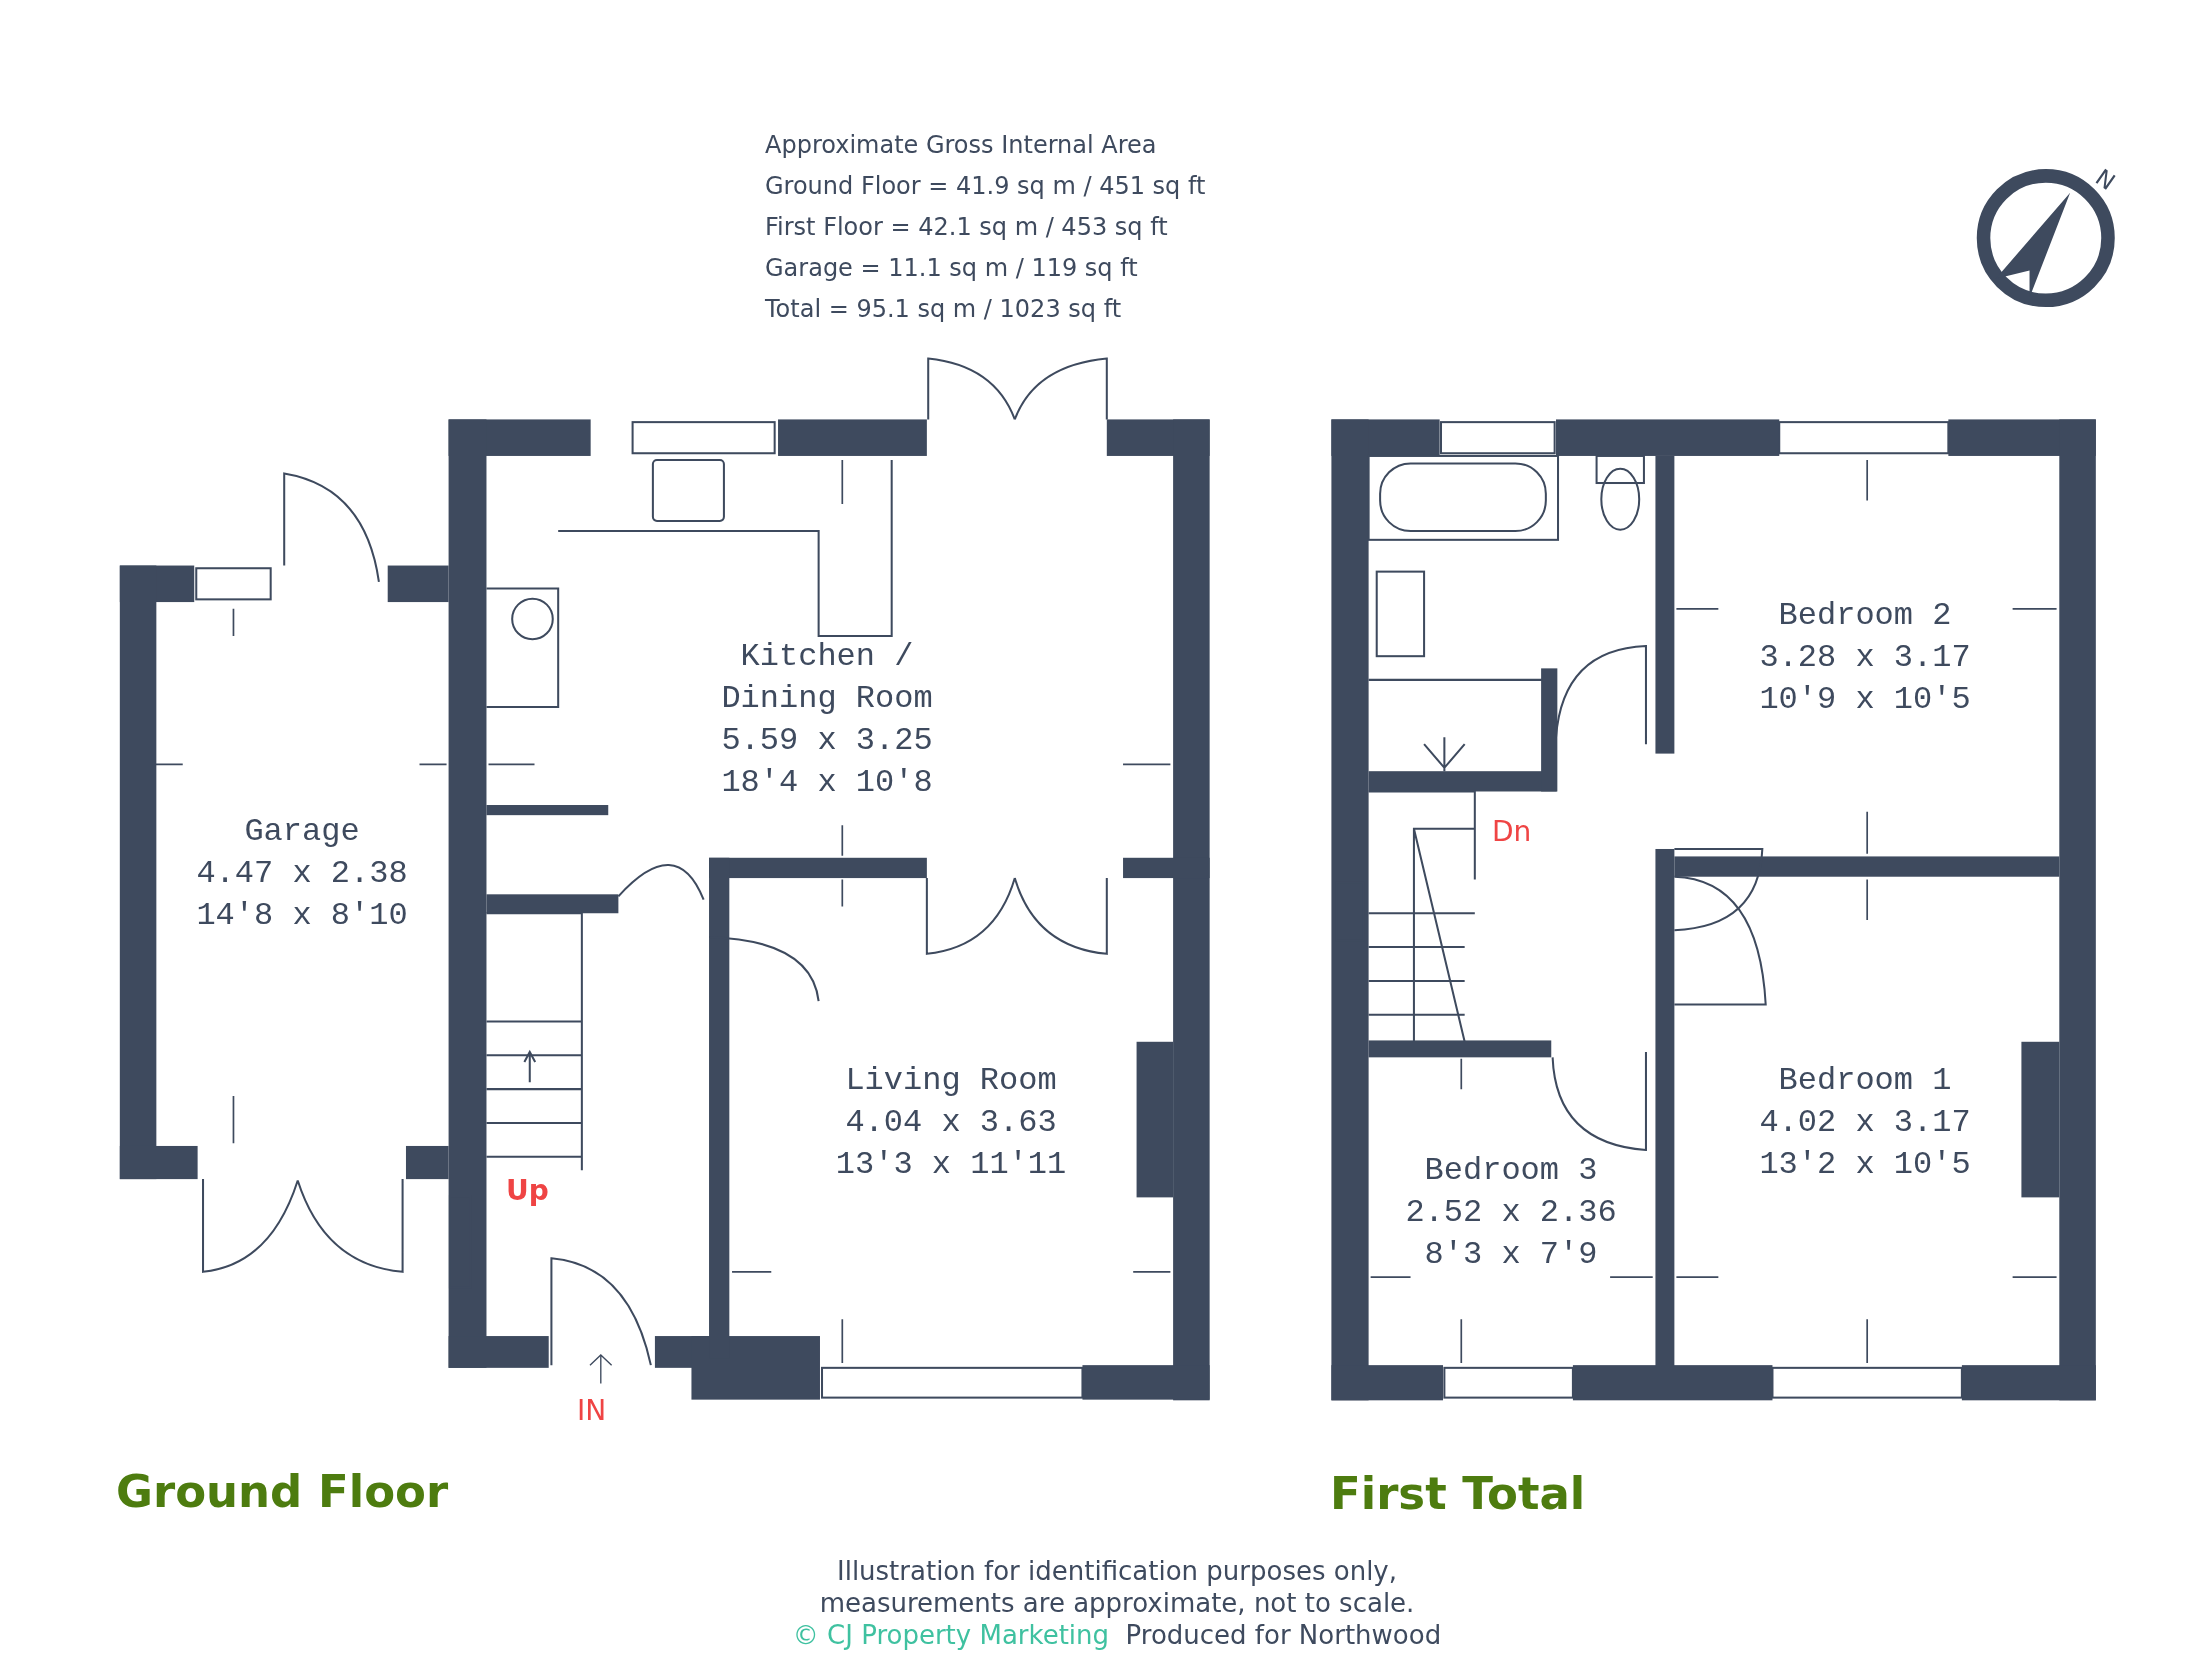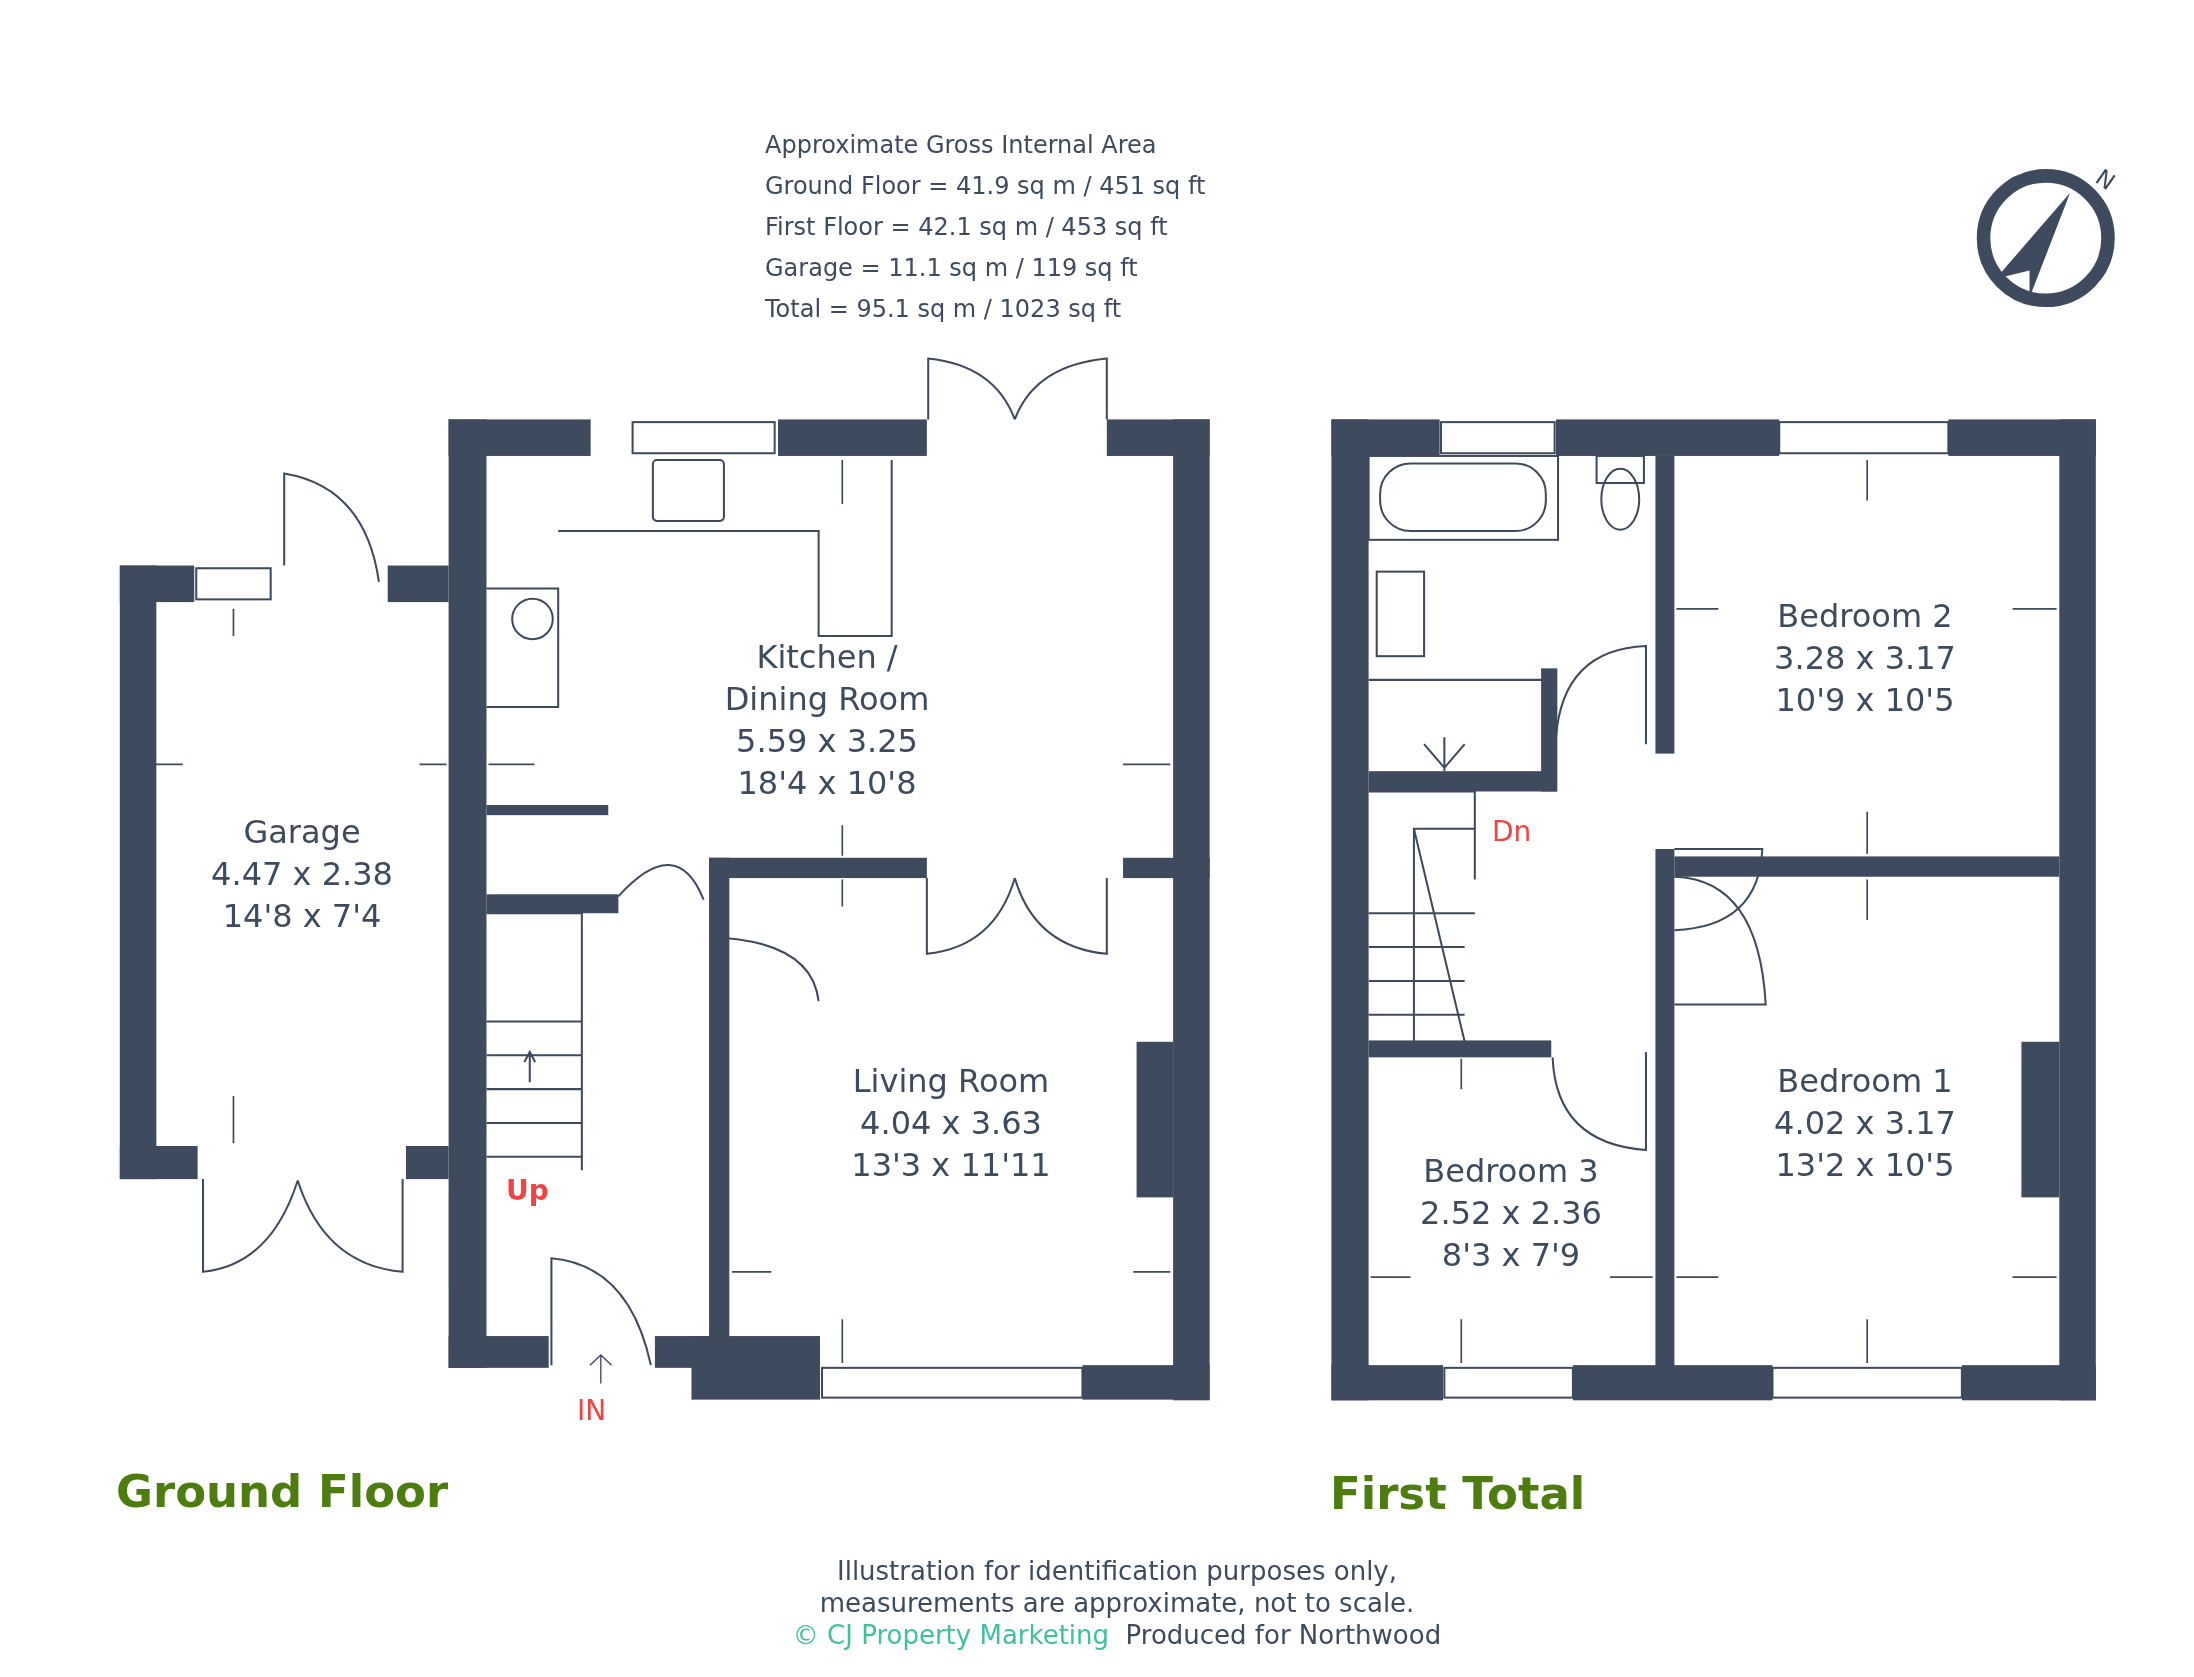--- a/index.html
+++ b/index.html
@@ -1,19 +1,19 @@
 <!DOCTYPE html>
 <html style="font-size:10.8px"><head>
 <meta charset="utf-8">
 <style>
   html,body{margin:0;padding:0;background:#ffffff;}
   body{width:2194px;height:1677px;position:relative;overflow:hidden;font-family:"DejaVu Sans","Liberation Sans",sans-serif;color:#3e4a5e;}
   .plan{position:absolute;left:0;top:0;}
   .area-block{position:absolute;left:765px;top:125px;width:677px;font-size:24px;line-height:41px;color:#3e4a5e;}
-  .room-label{position:absolute;text-align:center;font-size:32px;line-height:42px;color:#3e4a5e;white-space:nowrap;transform:translateX(-50%);}
+  .room-label{position:absolute;text-align:center;font-size:32px;line-height:42px;color:#3e4a5e;white-space:nowrap;transform:translateX(-50%);font-family:Liberation Mono, monospace;}
   .small-label{position:absolute;font-size:28px;color:#ef4444;}
   .floor-title{position:absolute;font-weight:bold;font-size:45px;color:#4d7c0f;}
   .footer{position:absolute;left:677px;top:1555px;width:880px;text-align:center;font-size:26px;line-height:32px;color:#3e4a5e;}
   .brand{color:#3fc1a0;}
 </style>
 </head>
 <body>
 
 <div class="area-block">
   <div>Approximate Gross Internal Area</div>
@@ -127,21 +127,21 @@
   <g>
     <circle cx="3024" cy="352" r="92" fill="none" stroke="#3e4a5e" stroke-width="20"></circle>
     <polygon points="3060,285 3000,440 3000,400 2950,412" fill="#3e4a5e"></polygon>
     <text x="3095" y="268" font-size="34" font-family="DejaVu Sans, sans-serif" fill="#3e4a5e" transform="rotate(35 3095 268)">N</text>
   </g>
 </svg>
 
 <div class="room-label" style="left:302px;top:811px;">
   <div>Garage</div>
   <div>4.47 x 2.38</div>
-  <div>14'8 x 7'4</div>
+  <div>14'8 x 8'10</div>
 </div>
 <div class="room-label" style="left:827px;top:636px;">
   <div>Kitchen /</div>
   <div>Dining Room</div>
   <div>5.59 x 3.25</div>
   <div>18'4 x 10'8</div>
 </div>
 <div class="room-label" style="left:951px;top:1060px;">
   <div>Living Room</div>
   <div>4.04 x 3.63</div>

